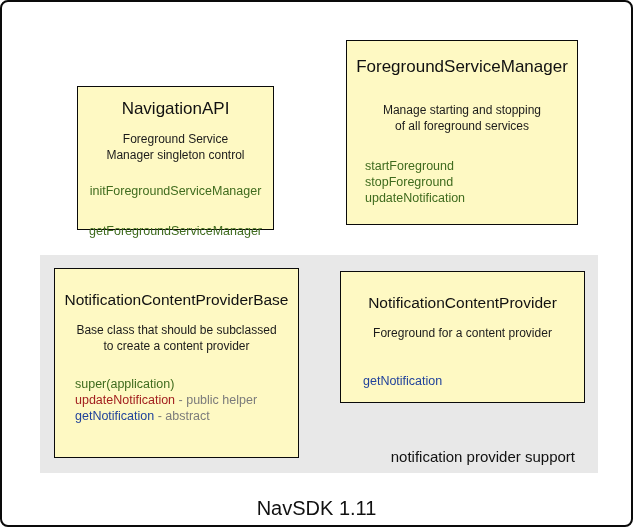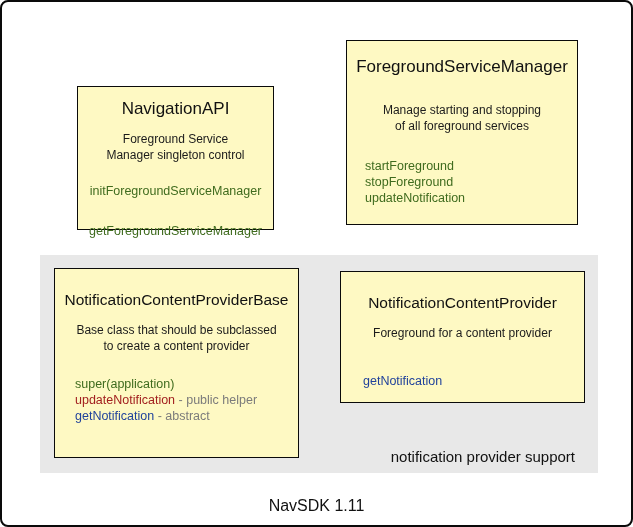--- a/index.html
+++ b/index.html
@@ -88,21 +88,21 @@
     line-height: 18px;
     color: #111;
     white-space: nowrap;
   }
   .footer-label {
     position: absolute;
     left: 0;
     right: 0;
     top: 495px;
     text-align: center;
-    font-size: 16px;
+    font-size: 20px;
     color: #111;
   }
 </style>
 </head>
 <body>
 
 <div class="frame">
 
   <div class="classbox box-navigation-api pt12">
     <div class="box-title">NavigationAPI</div>

